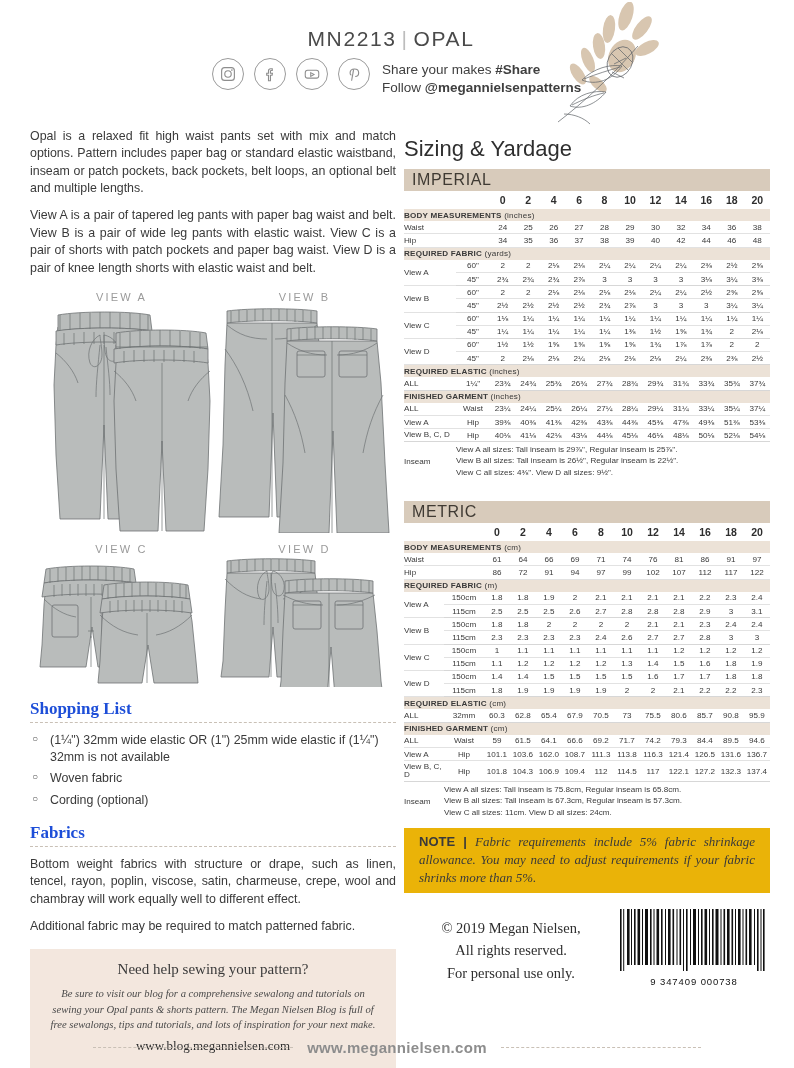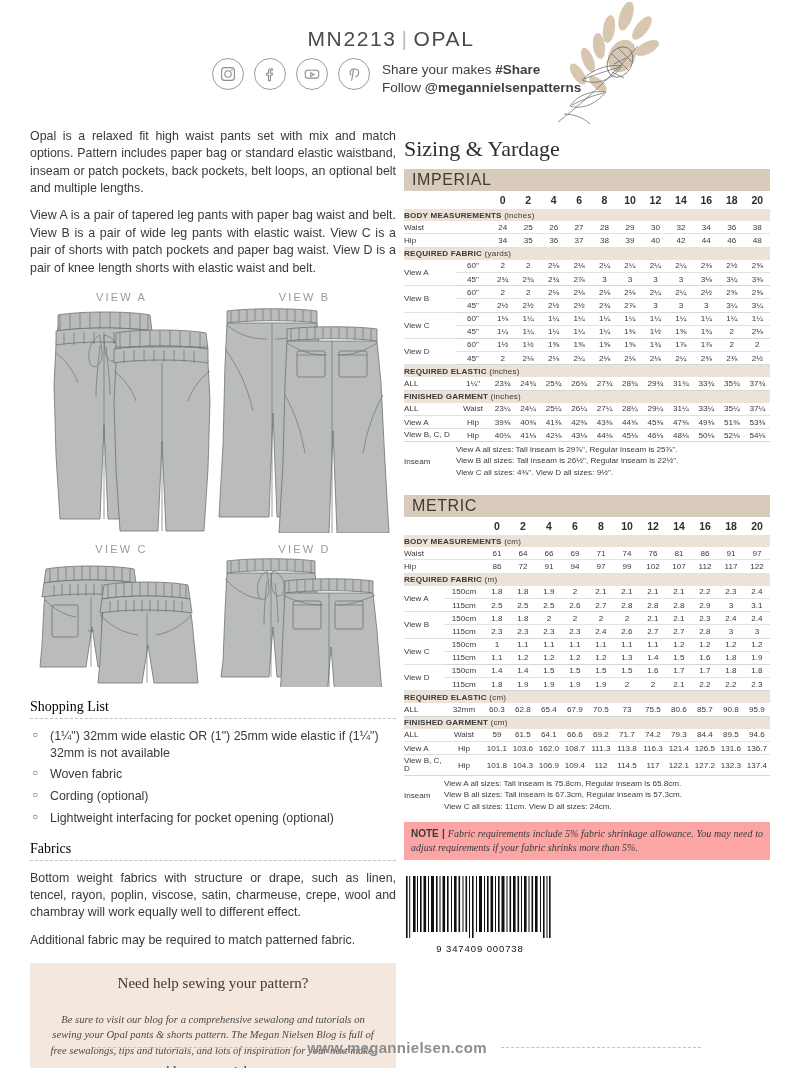--- a/index.html
+++ b/index.html
@@ -50,52 +50,52 @@
   .view-label {
     text-align: center; font-size: 11px; letter-spacing: 2.2px;
     color: #9a9a9a; margin-bottom: 2px;
   }
   .view-row { display: flex; }
   .view-cell { width: 183px; }
 
   
   h2.sec {
     font-family: "Liberation Serif", serif;
-    font-size: 14px; font-weight: normal; color: #000000;
+    font-size: 17px; font-weight: bold; color: #1d4ed8;
     margin-bottom: 3px;
   }
   .dashrule { border-top: 1.4px dashed #c9c0b6; margin-bottom: 9px; }
 
   ul.shop { list-style: none; }
   ul.shop li {
     font-size: 12.4px; line-height: 1.35; color: #3a3a3a;
     padding-left: 20px; position: relative; margin-bottom: 5px;
   }
   ul.shop li::before {
     content: "○"; position: absolute; left: 2px; top: 0; font-size: 10px; color: #555;
   }
 
   
   .helpbox {
     background: #f3e7de; padding: 12px 16px 14px; text-align: center; margin-top: 14px;
   }
   .helpbox .h {
-    font-family: "Liberation Serif", serif; font-size: 15px; color: #3a3a3a; margin-bottom: 20px;
+    font-family: "Liberation Serif", serif; font-size: 15px; color: #3a3a3a; margin-bottom: 8px;
   }
   .helpbox .b {
     font-family: "Liberation Serif", serif; font-style: italic;
     font-size: 10.6px; line-height: 1.46; color: #4a4a4a;
   }
   .helpbox .u {
     font-family: "Liberation Serif", serif; font-size: 13px; color: #2e2e2e; margin-top: 5px;
   }
 
   
   h2.sizing {
-    font-family: Liberation Serif, serif; font-size: 22px; font-weight: normal;
+    font-family: Liberation Sans, sans-serif; font-size: 22px; font-weight: normal;
     color: #2e2e2e; margin-bottom: 7px;
   }
   .unitbar {
     background: #d8cbbb; color: #3f3a33; font-size: 16px; letter-spacing: 0.6px;
     padding: 2px 8px; font-weight: 300;
   }
   table.t { width: 100%; border-collapse: collapse; table-layout: fixed; }
   table.t td, table.t th { font-size: 8.1px; color: #3a3a3a; padding: 1.6px 0; }
   .band td {
     background: #ece2d7; font-size: 8.6px; font-weight: bold; letter-spacing: 0.2px;
@@ -105,23 +105,23 @@
   tr.sizes td { font-weight: bold; font-size: 10.5px; text-align: center; padding: 3px 0; color: #2e2e2e; }
   td.lbl { text-align: left; padding-left: 5px; font-size: 8.4px; }
   td.sub { text-align: center; font-size: 8.1px; }
   td.num { text-align: center; }
   tr.rule td { border-bottom: 0.7px solid #e2e2e2; }
   tr.rulefull td { border-bottom: 0.7px solid #d7d7d7; }
   td.vlab { text-align: left; padding-left: 5px; font-size: 8.4px; vertical-align: middle; }
   .inseam-note { font-size: 7.9px; line-height: 1.42; color: #3a3a3a; }
 
   .note {
-    background: #fca5a5; padding: 5px 7px; margin-top: 8px;
+    background: #eab308; padding: 5px 15px; margin-top: 8px;
     font-family: "Liberation Serif", serif; font-style: italic;
-    font-size: 10px; line-height: 1.4; color: #3a3a3a; text-align: justify;
+    font-size: 13px; line-height: 1.4; color: #3a3a3a; text-align: justify;
   }
   .note b { font-family: "Liberation Sans", sans-serif; font-style: normal; font-weight: bold; }
 
   .copyrow { display: flex; align-items: flex-start; margin-top: 16px; }
   .copy {
     flex: 1; text-align: center; font-family: "Liberation Serif", serif;
     font-size: 14.5px; line-height: 1.55; color: #2e2e2e; padding-top: 8px;
   }
   .barcode-wrap { width: 152px; }
   .barcode { height: 62px; width: 148px; }
@@ -358,21 +358,20 @@
         </div>
       </div>
 
       <div style="margin-top:8px">
         <h2 class="sec">Shopping List</h2>
         <div class="dashrule"></div>
         <ul class="shop">
           <li>(1¼") 32mm wide elastic OR (1") 25mm wide elastic if (1¼") 32mm is not available</li>
           <li>Woven fabric</li>
           <li>Cording (optional)</li>
-          <li>Lightweight interfacing for pocket opening (optional)</li>
         </ul>
       </div>
 
       <div style="margin-top:14px">
         <h2 class="sec">Fabrics</h2>
         <div class="dashrule"></div>
         <p class="para">Bottom weight fabrics with structure or drape, such as linen, tencel, rayon, poplin, viscose, satin, charmeuse, crepe, wool and chambray will work equally well to different effect.</p>
         <p class="para" style="margin-bottom:0">Additional fabric may be required to match patterned fabric.</p>
       </div>
 
@@ -641,21 +640,21 @@
             <td class="lbl">Inseam</td>
             <td colspan="12" class="inseam-note">
               <div>View A all sizes: Tall inseam is 29⅞", Regular inseam is 25⅞".</div>
               <div>View B all sizes: Tall inseam is 26½", Regular inseam is 22½".</div>
               <div>View C all sizes: 4⅜". View D all sizes: 9½".</div>
             </td>
           </tr>
         </tbody>
       </table>
 
-      <div class="unitbar" style="margin-top:15px">METRIC</div>
+      <div class="unitbar" style="margin-top:21px">METRIC</div>
       <table class="t">
         <colgroup>
           <col style="width:40px">
             <col style="width:40px">
           <col>
             <col>
             <col>
             <col>
             <col>
             <col>
@@ -908,20 +907,25 @@
             </td>
           </tr>
         </tbody>
       </table>
 
       <div class="note">
         <b>NOTE  |  </b><span>Fabric requirements include 5% fabric shrinkage allowance. You may need to adjust requirements if your fabric shrinks more than 5%.</span>
       </div>
 
       <div class="copyrow">
+        <div class="copy">
+          <div>© 2019 Megan Nielsen,</div>
+          <div>All rights reserved.</div>
+          <div actable="false">For personal use only.</div>
+        </div>
         <div class="barcode-wrap">
           <svg class="barcode" viewBox="0 0 148 62" preserveAspectRatio="none">
             <g fill="#111">
               <rect x="2" y="0" width="1.6" height="62"></rect>
                 <rect x="5.2" y="0" width="1" height="62"></rect>
               <rect x="9" y="0" width="2.6" height="56"></rect>
                 <rect x="13" y="0" width="1" height="56"></rect>
               <rect x="16" y="0" width="1.6" height="56"></rect>
                 <rect x="19.5" y="0" width="2.6" height="56"></rect>
               <rect x="24" y="0" width="1" height="56"></rect>

